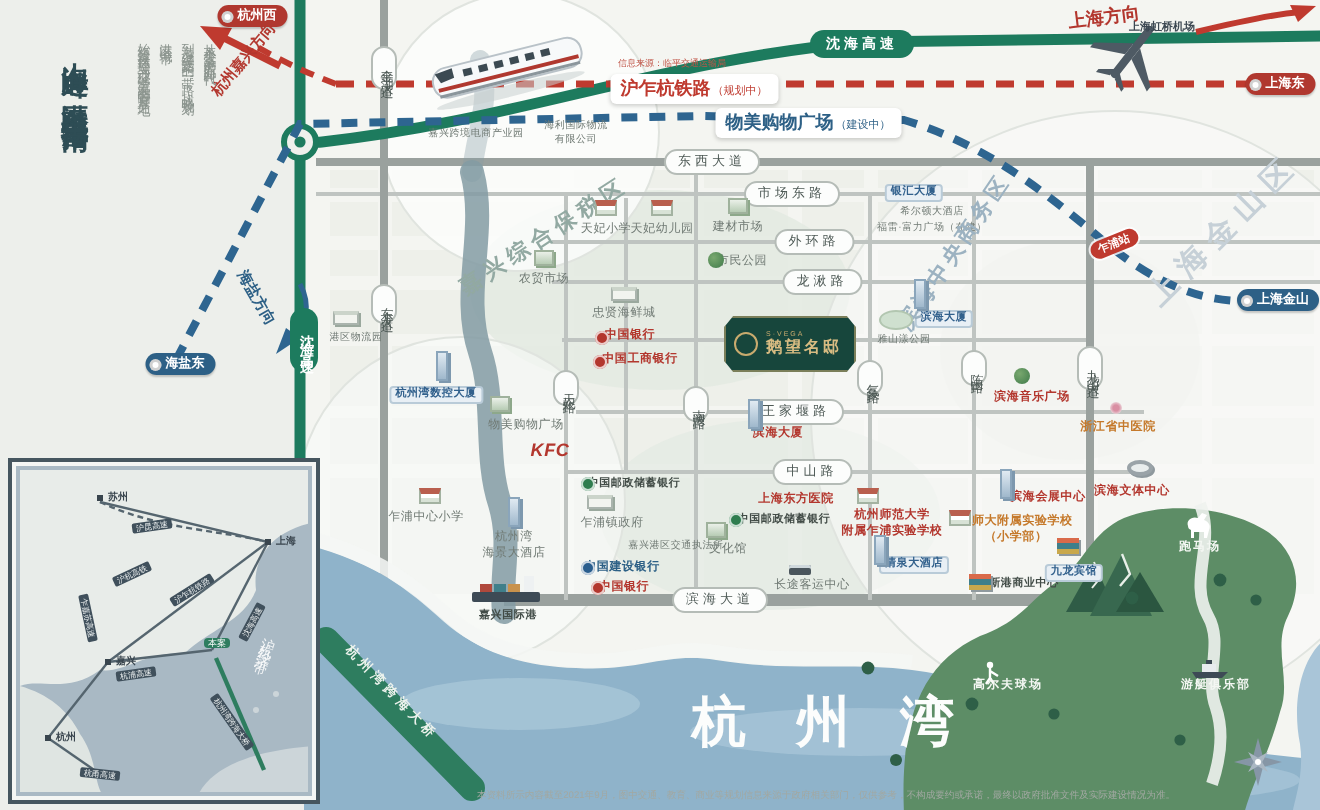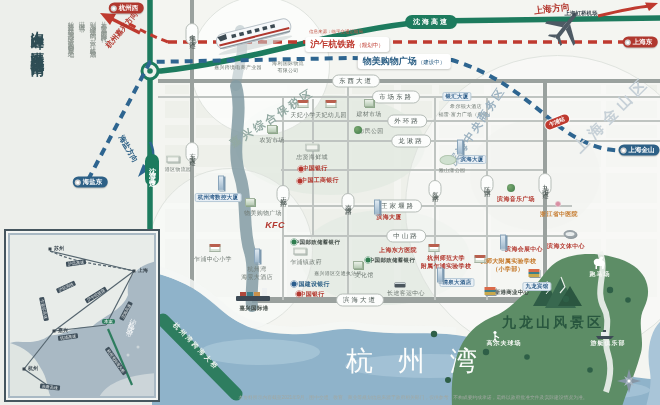--- a/index.html
+++ b/index.html
@@ -50,21 +50,21 @@
 .ic-school{width:11px;height:8px;background:linear-gradient(180deg,#fff 45%,#d8e2d6 45%);border:1px solid #a3b2a1;border-top:3px solid #b95f4e}
 .ic-bank-red{width:7px;height:7px;border-radius:50%;background:#b3372e;box-shadow:inset 0 0 0 1px rgba(255,255,255,.75)}
 .ic-bank-blue{width:7px;height:7px;border-radius:50%;background:#2a5e8e;box-shadow:inset 0 0 0 1px rgba(255,255,255,.75)}
 .ic-bank-green{width:7px;height:7px;border-radius:50%;background:#2f7d4f;box-shadow:inset 0 0 0 1px rgba(255,255,255,.75)}
 #station{position:absolute;left:557px;top:122px;transform:translate(-50%,-50%) rotate(-22deg);background:#bf3a2f;color:#fff;font-size:5.5px;padding:1px 4px;border-radius:7px;box-shadow:0 0 0 1px rgba(255,255,255,.8);z-index:6;font-weight:bold}
 #plaque{position:absolute;left:362px;top:158px;width:66px;height:28px;background:#17463c;z-index:7;display:flex;align-items:center;gap:4px;padding:3px 5px;clip-path:polygon(7% 0,93% 0,100% 20%,100% 80%,93% 100%,7% 100%,0 80%,0 20%);box-shadow:inset 0 0 0 1px rgba(205,175,115,.55)}
 #plaque .logo{width:12px;height:12px;border-radius:50%;border:1px solid #c9ab6e;flex:0 0 auto}
 #plaque .tx{display:flex;flex-direction:column;line-height:1.15}
 #plaque .brand{font-size:3.5px;color:#c9ab6e;letter-spacing:1px}
 #plaque .name{font-size:8px;color:#d8bc82;font-weight:bold;letter-spacing:1.5px;white-space:nowrap}
-#bay{position:absolute;left:346px;top:343px;font-size:27px;font-weight:normal;color:#fcfdfc;letter-spacing:25px;z-index:6;white-space:nowrap}
+#bay{position:absolute;left:346px;top:343px;font-size:27px;font-weight:bold;color:#fcfdfc;letter-spacing:25px;z-index:6;white-space:nowrap}
 #scenic{position:absolute;left:502px;top:314px;font-size:14px;font-weight:bold;color:#29573f;letter-spacing:3px;z-index:6;white-space:nowrap}
 #bridge{position:absolute;left:177px;top:321px;transform:rotate(46deg);transform-origin:0 0;font-size:6.5px;color:#edf3ed;letter-spacing:2.5px;z-index:6;font-weight:bold;white-space:nowrap}
 #airport{position:absolute;left:581px;top:10px;transform:translateX(-50%);font-size:5.5px;color:#3c4852;z-index:6;font-weight:bold;white-space:nowrap}
 #disclaimer{position:absolute;left:170px;right:4px;top:394px;font-size:4.8px;color:#a2a8a2;text-align:center;z-index:6;white-space:nowrap;overflow:hidden}
 #leftpanel{position:absolute;inset:0;z-index:8;pointer-events:none}
 #lp-title{position:absolute;left:28px;top:20px;height:205px;writing-mode:vertical-rl;font-size:13.5px;letter-spacing:1.5px;color:#2e4d55;font-weight:bold}
 #lp-desc{position:absolute;left:54px;top:16px;height:152px;width:56px;writing-mode:vertical-rl;font-size:6.5px;letter-spacing:1.5px;color:#8b948e}
 #lp-desc div{margin:0 2px}
 #inset{position:absolute;left:4px;top:229px;width:156px;height:173px;background:#a9b9c4;border:2px solid #46565f;box-shadow:inset 0 0 0 2px #f4f6f4;z-index:9}
 #insetc{position:absolute;inset:4px;overflow:hidden}
@@ -276,23 +276,29 @@
 
   <div id="labels">
     <div class="railbox" style="left:347px;top:37px;color:#bf3a2f;font-size:9px"><span>沪乍杭铁路</span><span class="st">（规划中）</span></div>
     <div class="src" style="left:336px;top:29px">信息来源：临平交通运输局</div>
     <div class="railbox" style="left:404px;top:54px;color:#2d6086;font-size:9px"><span>物美购物广场</span><span class="st">（建设中）</span></div>
     <div class="pill-green-h" style="left:431px;top:22px">沈海高速</div>
     <div class="pill-green-v" style="left:152px;top:170px">沈海高速</div>
     <div id="airport">上海虹桥机场</div>
     <div id="station">乍浦站</div>
     <div id="bay">杭州湾</div>
-    <div id="scenic">九龙山风景区</div>
     <div id="bridge">杭州湾跨海大桥</div>
     <div id="disclaimer">本资料所示内容截至2021年9月，图中交通、教育、商业等规划信息来源于政府相关部门，仅供参考，不构成要约或承诺，最终以政府批准文件及实际建设情况为准。</div>
+    <div id="plaque">
+      <div class="logo"></div>
+      <div class="tx">
+        <span class="brand">S·VEGA</span>
+        <span class="name">鹅望名邸</span>
+      </div>
+    </div>
   <div class="pill-h" style="left: 356px; top: 81px;">东西大道</div>
       <div class="pill-h" style="left: 396px; top: 97px;">市场东路</div>
       <div class="pill-h" style="left: 407px; top: 121px;">外环路</div>
       <div class="pill-h" style="left: 411px; top: 141px;">龙湫路</div>
       <div class="pill-h" style="left: 398px; top: 206px;">王家堰路</div>
       <div class="pill-h" style="left: 406px; top: 236px;">中山路</div>
       <div class="pill-h" style="left: 360px; top: 300px;">滨海大道</div>
       <div class="pill-v" style="left: 192px; top: 34px;">金平湖大道</div>
       <div class="pill-v" style="left: 192px; top: 152px;">东方大道</div>
       <div class="pill-v" style="left: 283px; top: 194px;">天妃路</div>

